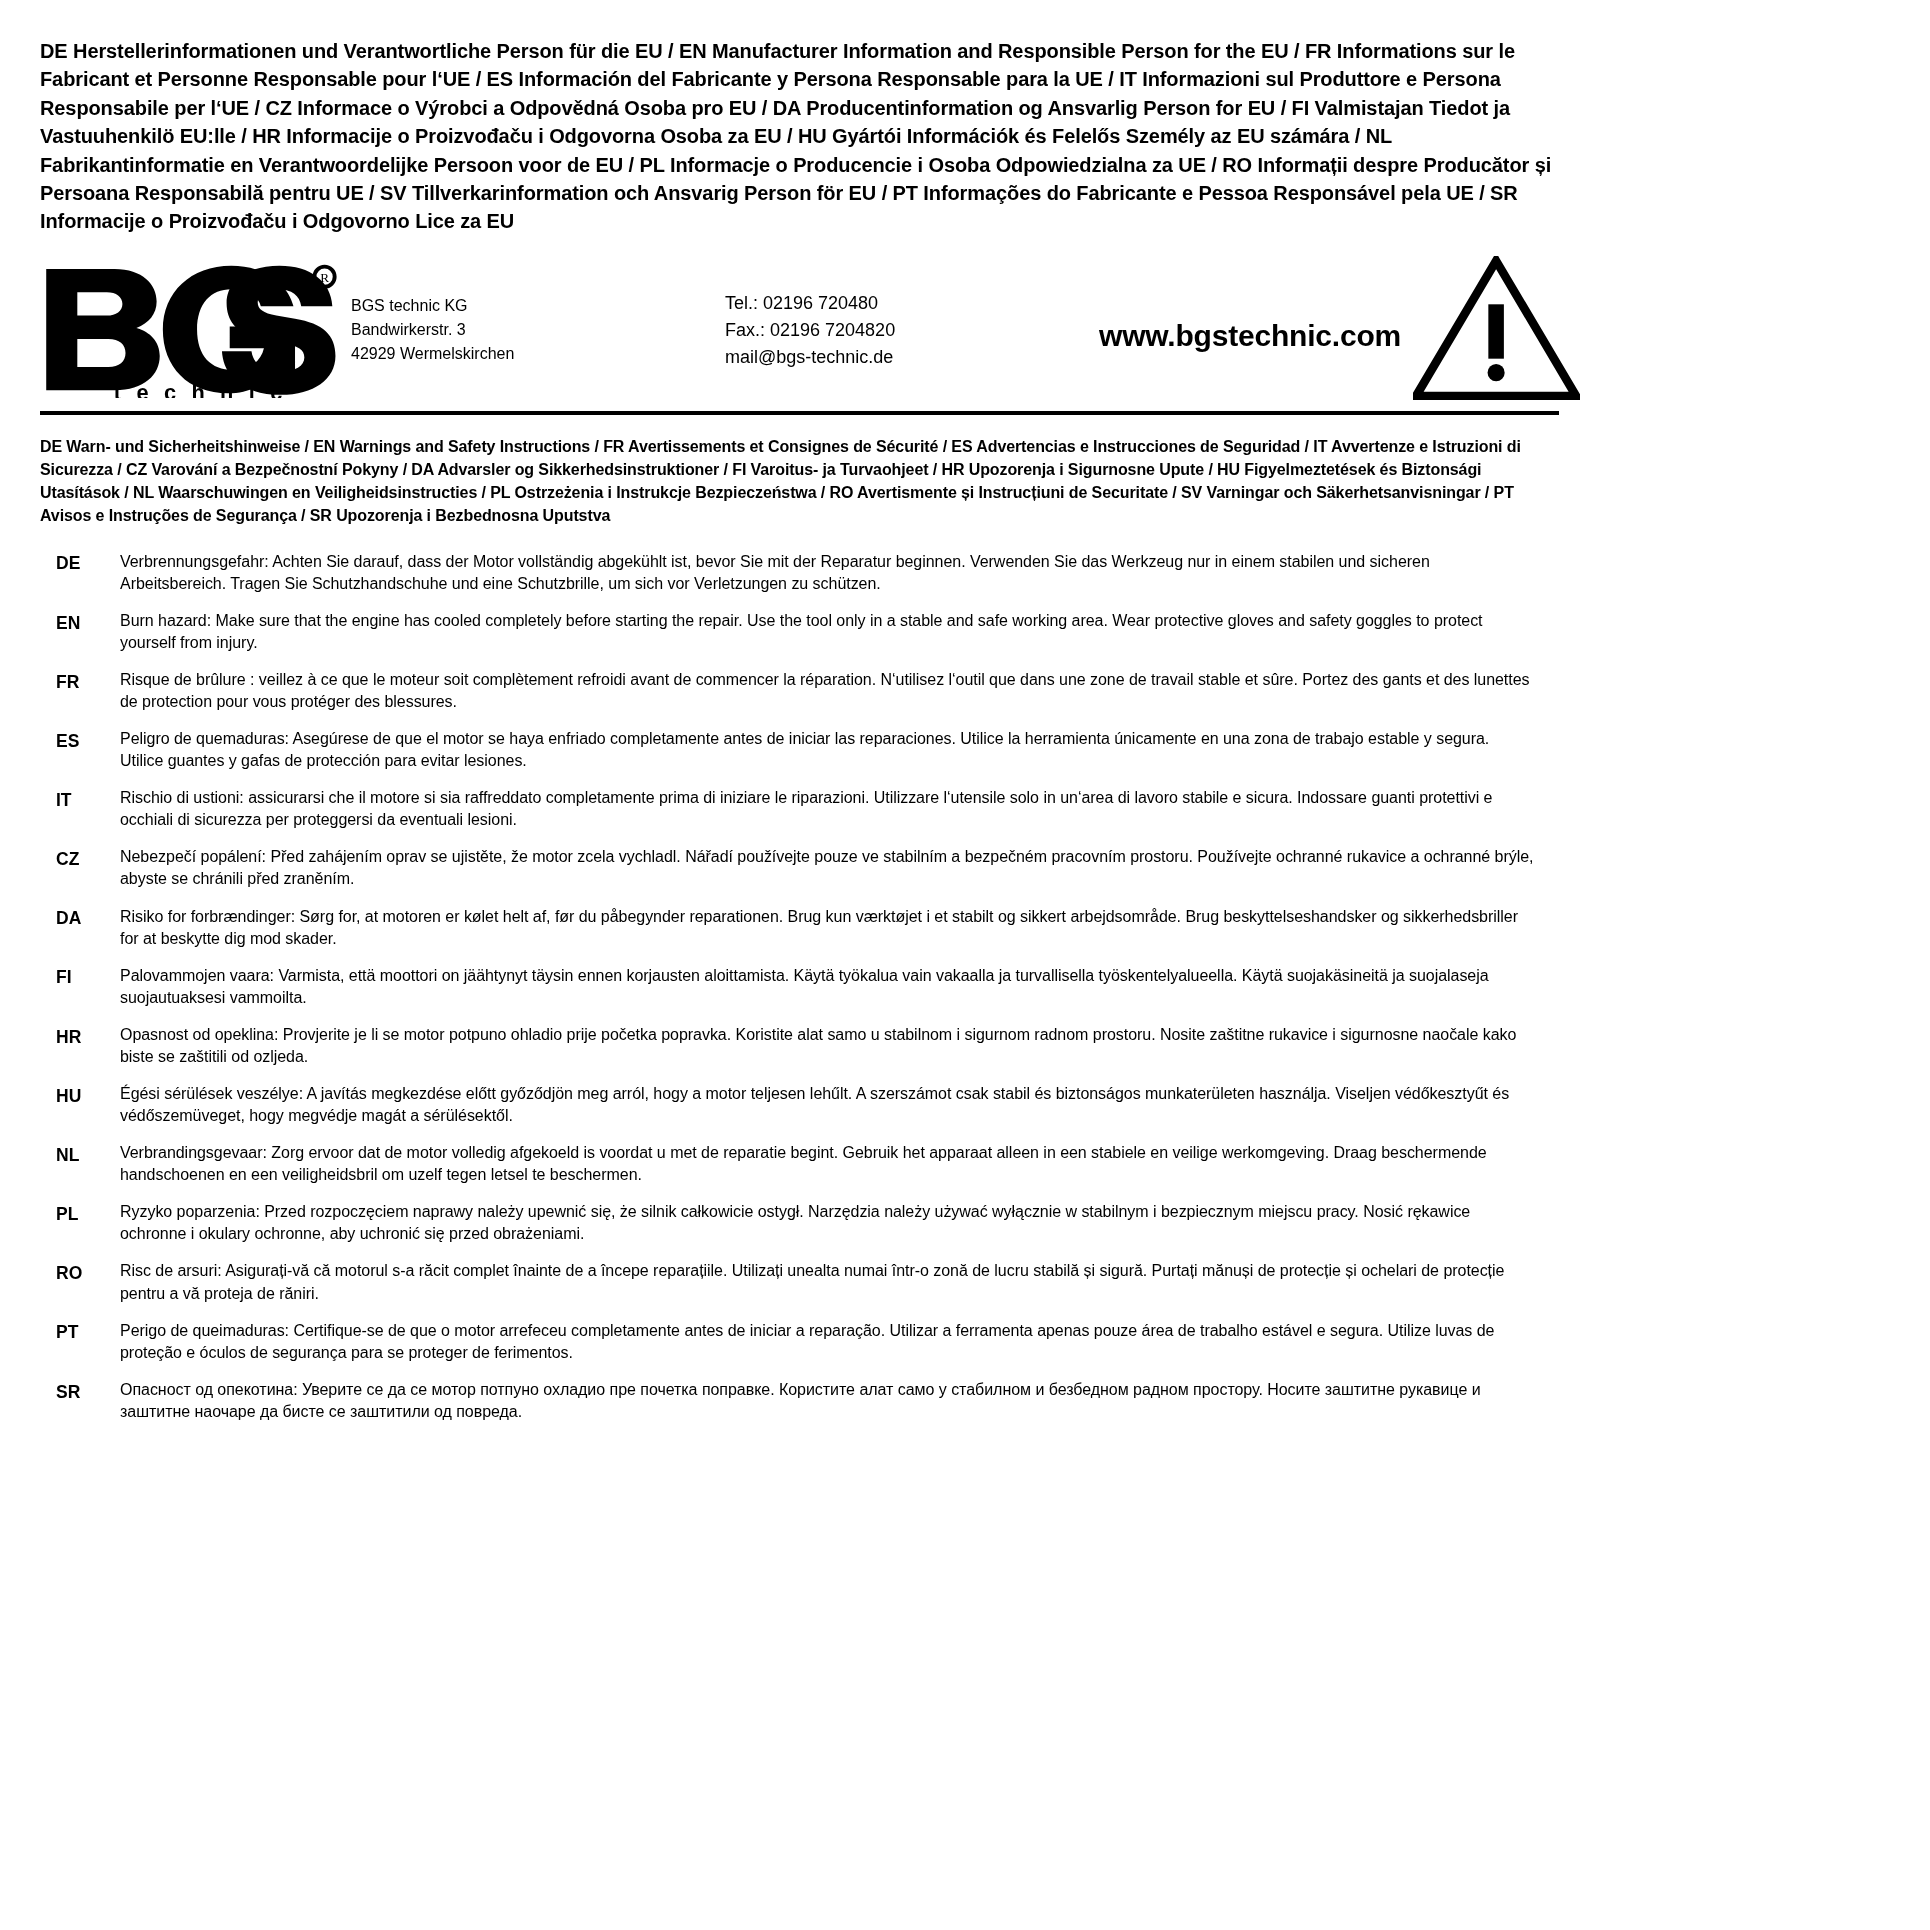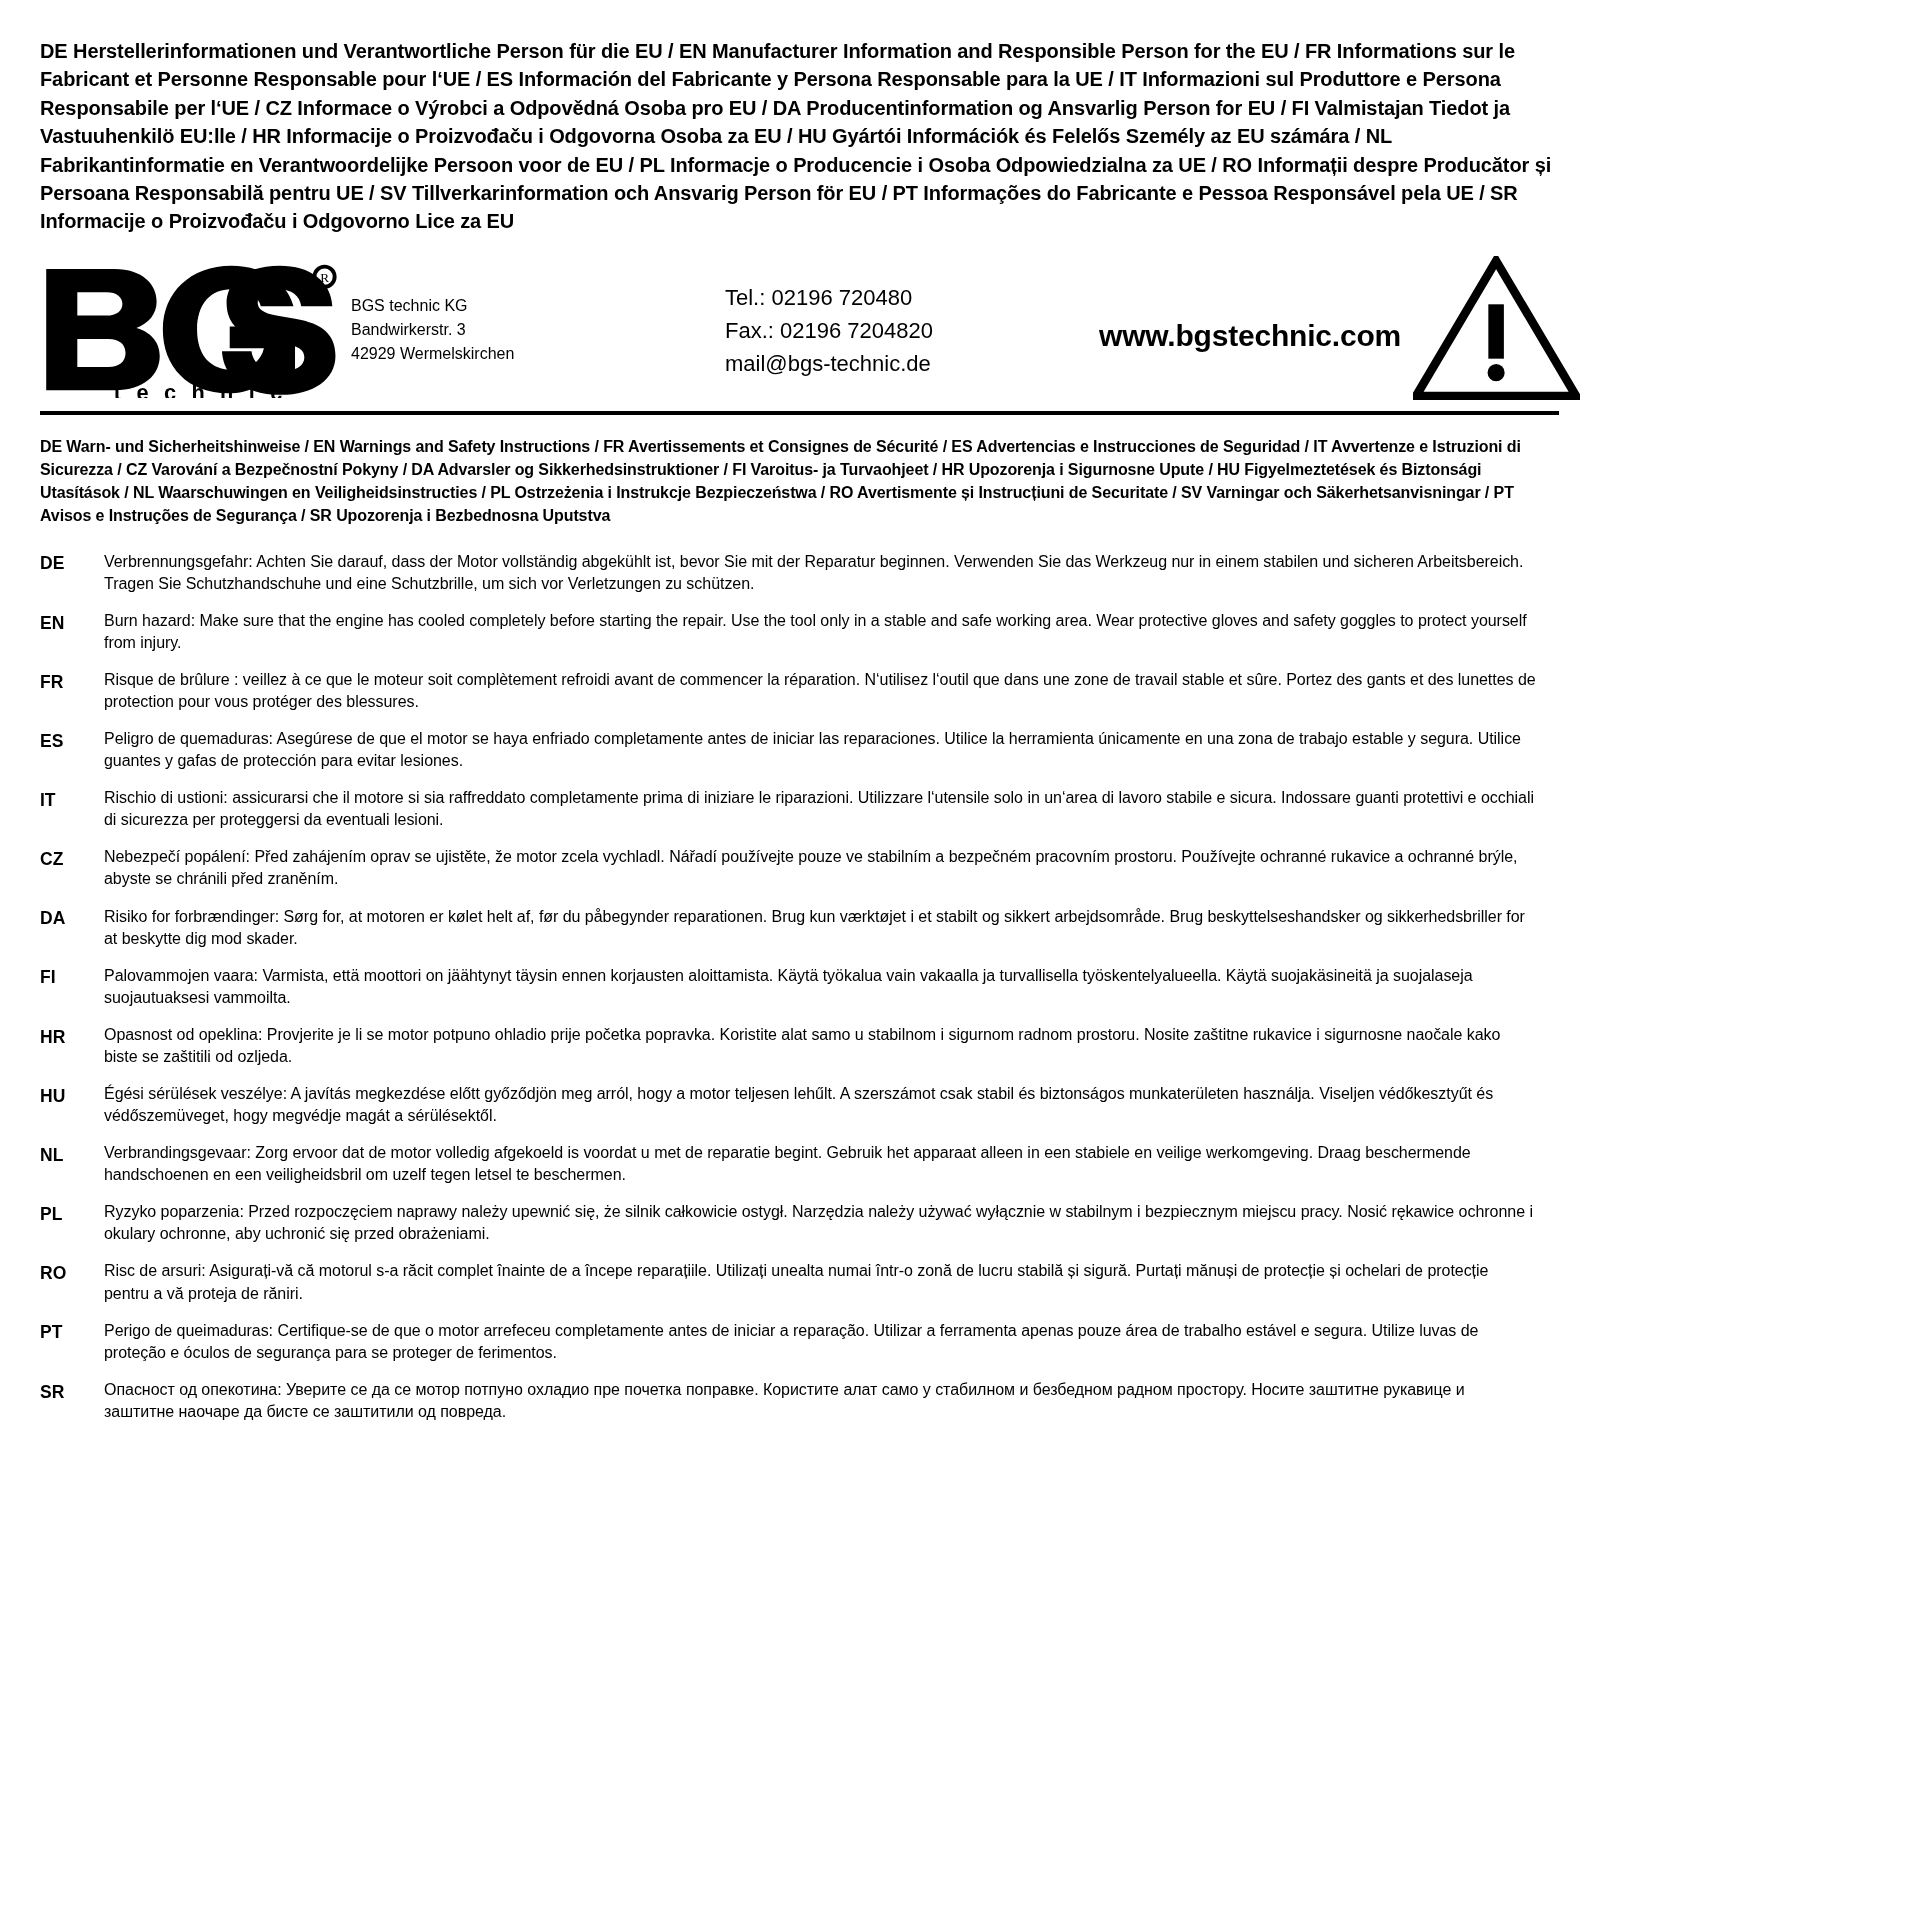--- a/index.html
+++ b/index.html
@@ -48,21 +48,21 @@
   .logo svg { display: block; }
 
   .addr {
     flex: 0 0 374px;
     font-size: 16px;
     line-height: 1.5;
     padding-top: 4.7px;
   }
   .contact {
     flex: 0 0 374px;
-    font-size: 22px;
+    font-size: 18px;
     line-height: 1.5;
     padding-top: 4.7px;
   }
   .website {
     flex: 1 1 auto;
     font-size: 30px;
     font-weight: bold;
     text-align: right;
     padding-top: 15.6px;
     letter-spacing: -0.2px;
@@ -85,20 +85,21 @@
   }
 
   
   .lang-list {
     margin-top: 6.2px;
   }
   .lang-row {
     display: flex;
     align-items: flex-start;
     margin-bottom: 15px;
+    margin-left: 16px;
   }
   .lang-code {
     flex: 0 0 64px;
     font-size: 17.5px;
     font-weight: bold;
     line-height: 1.38;
     padding-top: 0.8px;
   }
   .lang-text {
     flex: 1 1 auto;

